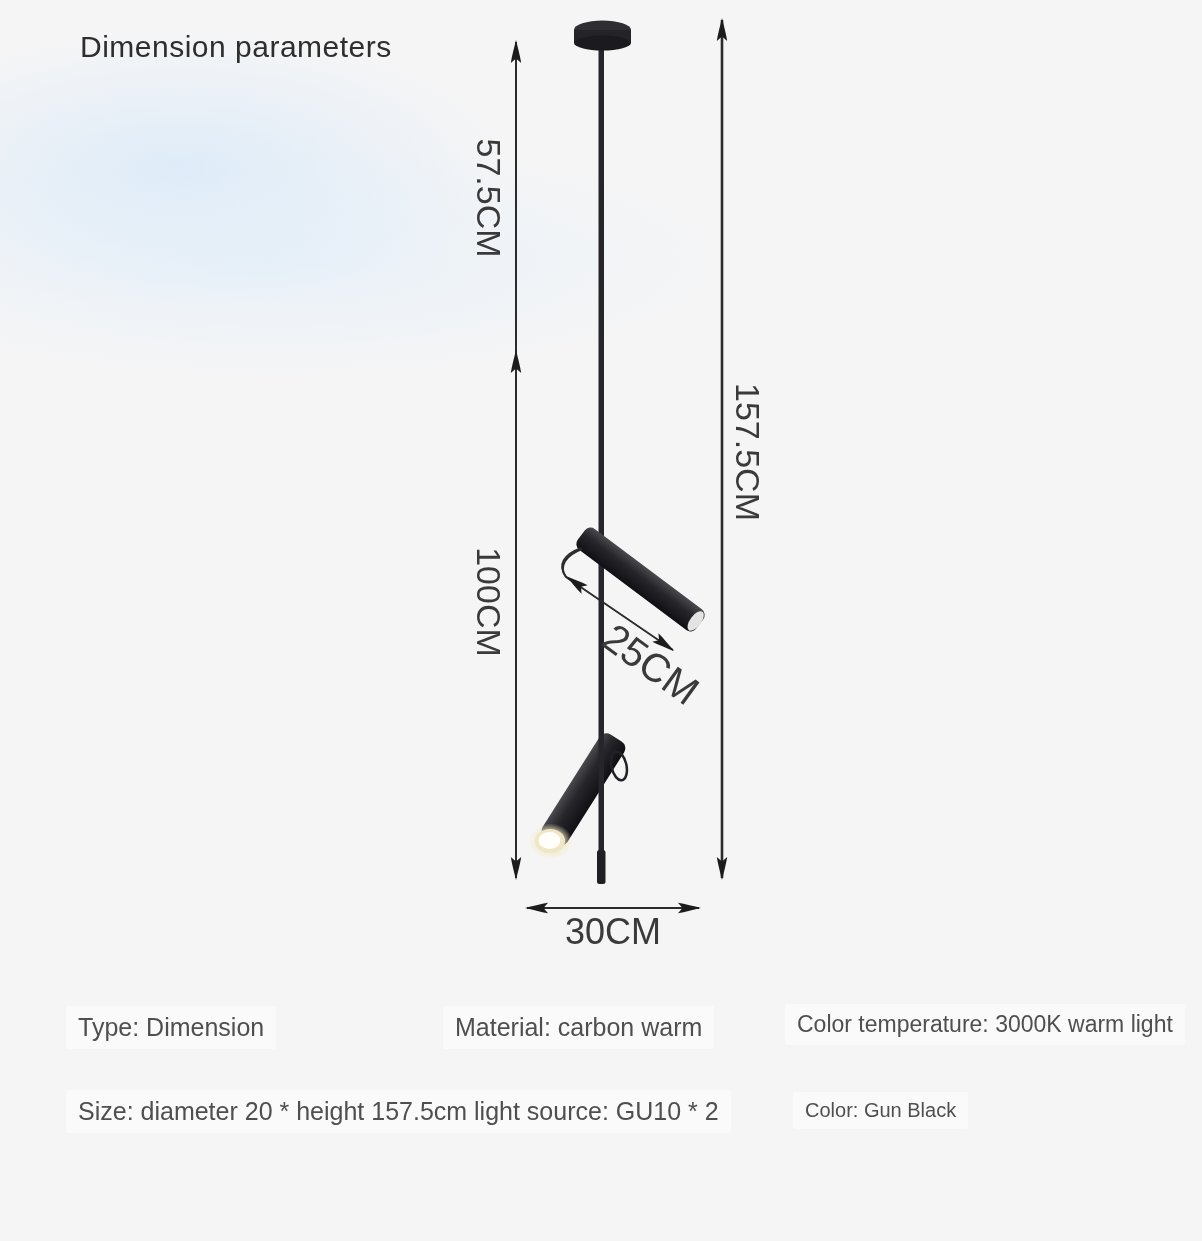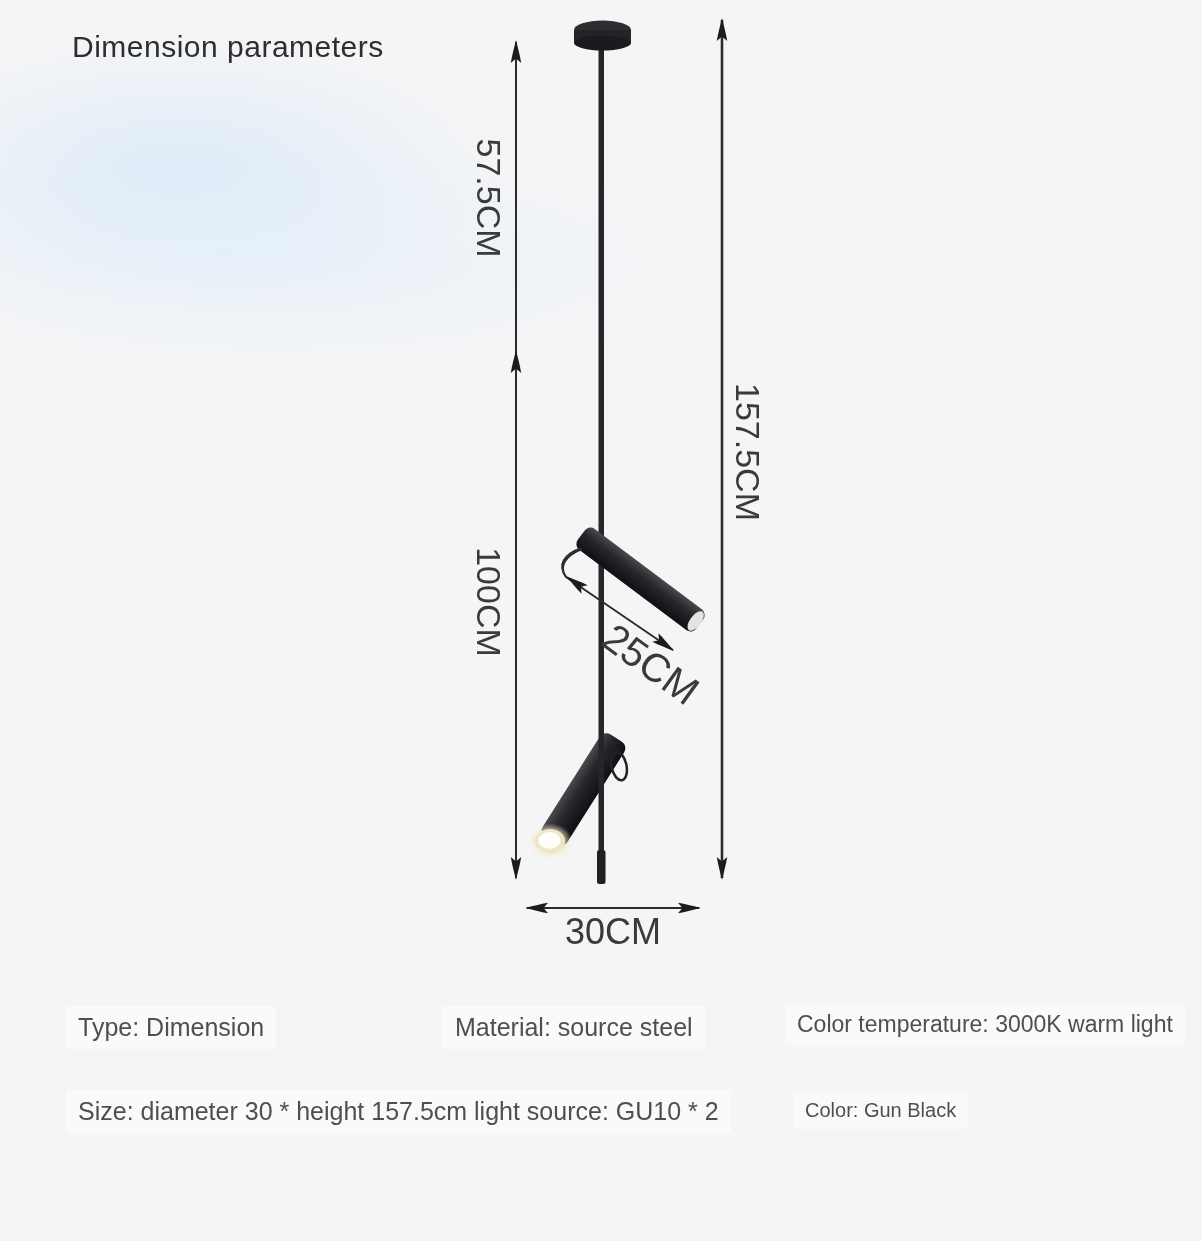--- a/index.html
+++ b/index.html
@@ -9,21 +9,21 @@
     font-family:"Liberation Sans", sans-serif;
     position:relative;
     overflow:hidden;
   }
   .tint{position:absolute;pointer-events:none;}
   .tint1{left:-90px;top:30px;width:600px;height:280px;
     background:radial-gradient(ellipse at 45% 50%, rgba(214,232,249,0.75) 0%, rgba(214,232,249,0) 70%);}
   .tint2{left:-30px;top:140px;width:760px;height:240px;
     background:radial-gradient(ellipse at 40% 50%, rgba(224,238,250,0.6) 0%, rgba(224,238,250,0) 70%);}
   .page-title{
-    position:absolute;left:72px;top:30px;
+    position:absolute;left:80px;top:30px;
     font-size:30px;color:#2e2e2e;letter-spacing:0.5px;
   }
   .diagram-svg{position:absolute;left:0;top:0;}
   .spec{
     position:absolute;color:#4f4f4f;white-space:nowrap;
     background:rgba(255,255,255,0.5);padding:7px 12px;border-radius:2px;
   }
   .spec-type{left:66px;top:1006px;font-size:25px;}
   .spec-material{left:443px;top:1006px;font-size:25px;}
   .spec-color-temp{left:785px;top:1004px;font-size:23px;}
@@ -109,16 +109,16 @@
   <text x="489" y="602" transform="rotate(90 489 602)" text-anchor="middle" dominant-baseline="central" font-size="34" fill="#3a3a3a">100CM</text>
 
   <text x="748" y="452" transform="rotate(90 748 452)" text-anchor="middle" dominant-baseline="central" font-size="34" fill="#3a3a3a">157.5CM</text>
 
   <text x="651" y="664" transform="rotate(36 651 664)" text-anchor="middle" dominant-baseline="central" font-size="40" fill="#3a3a3a">25CM</text>
 
   <text x="613" y="931" text-anchor="middle" dominant-baseline="central" font-size="36" fill="#3a3a3a">30CM</text>
 </svg>
 
 <div class="spec spec-type">Type: Dimension</div>
-<div class="spec spec-material">Material: source steel</div>
+<div class="spec spec-material">Material: carbon warm</div>
 <div class="spec spec-color-temp">Color temperature: 3000K warm light</div>
-<div class="spec spec-size">Size: diameter 30 * height 157.5cm light source: GU10 * 2</div>
+<div class="spec spec-size">Size: diameter 20 * height 157.5cm light source: GU10 * 2</div>
 <div class="spec spec-color">Color: Gun Black</div>
 
 </body></html>

